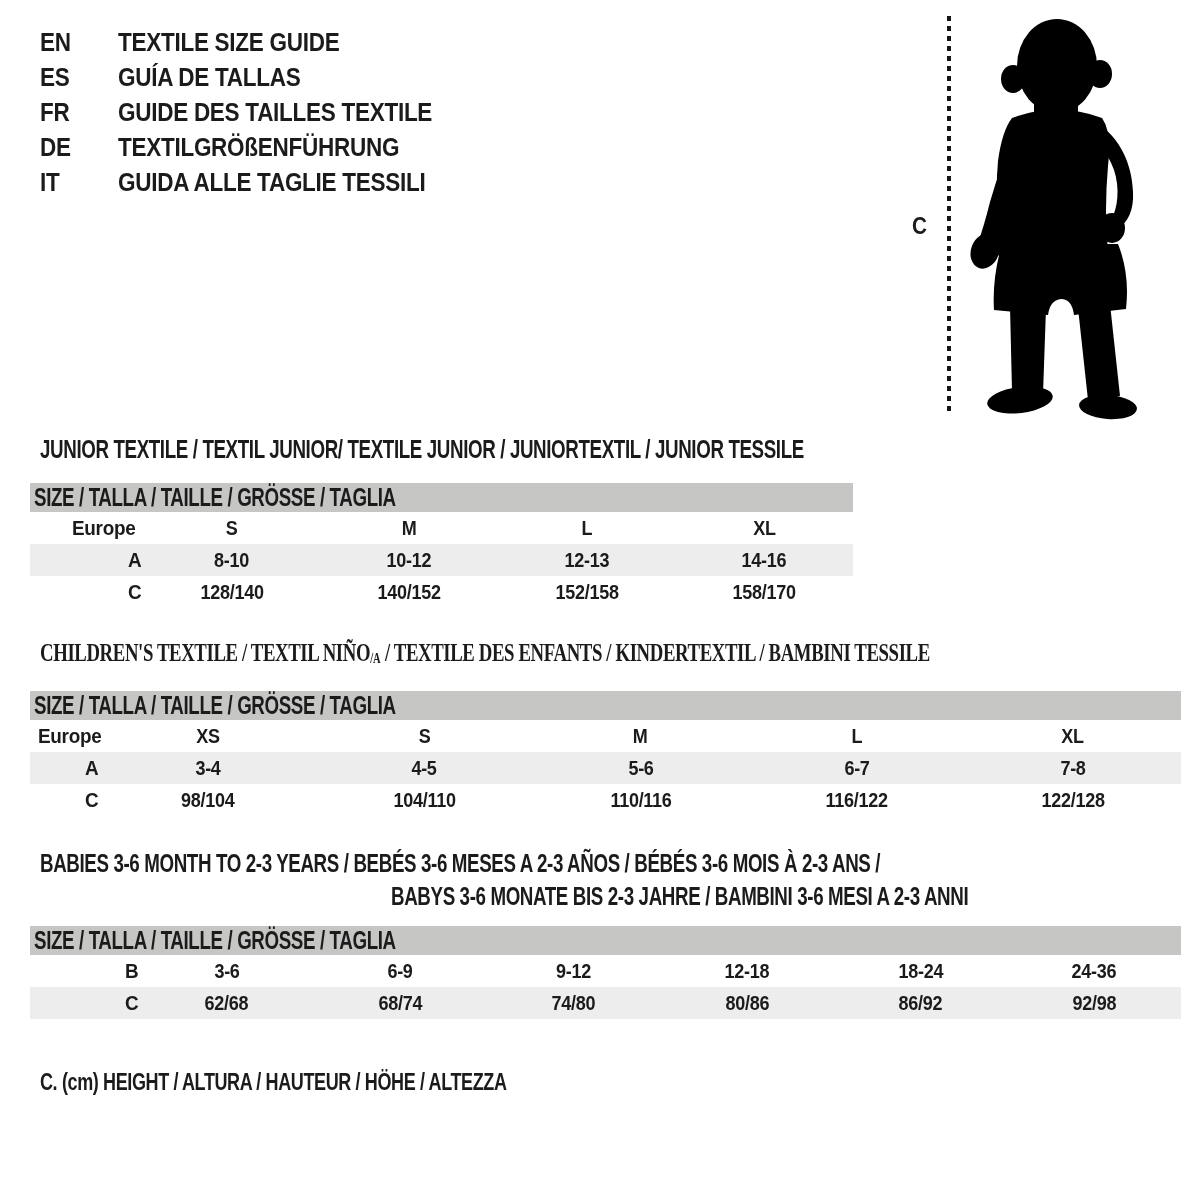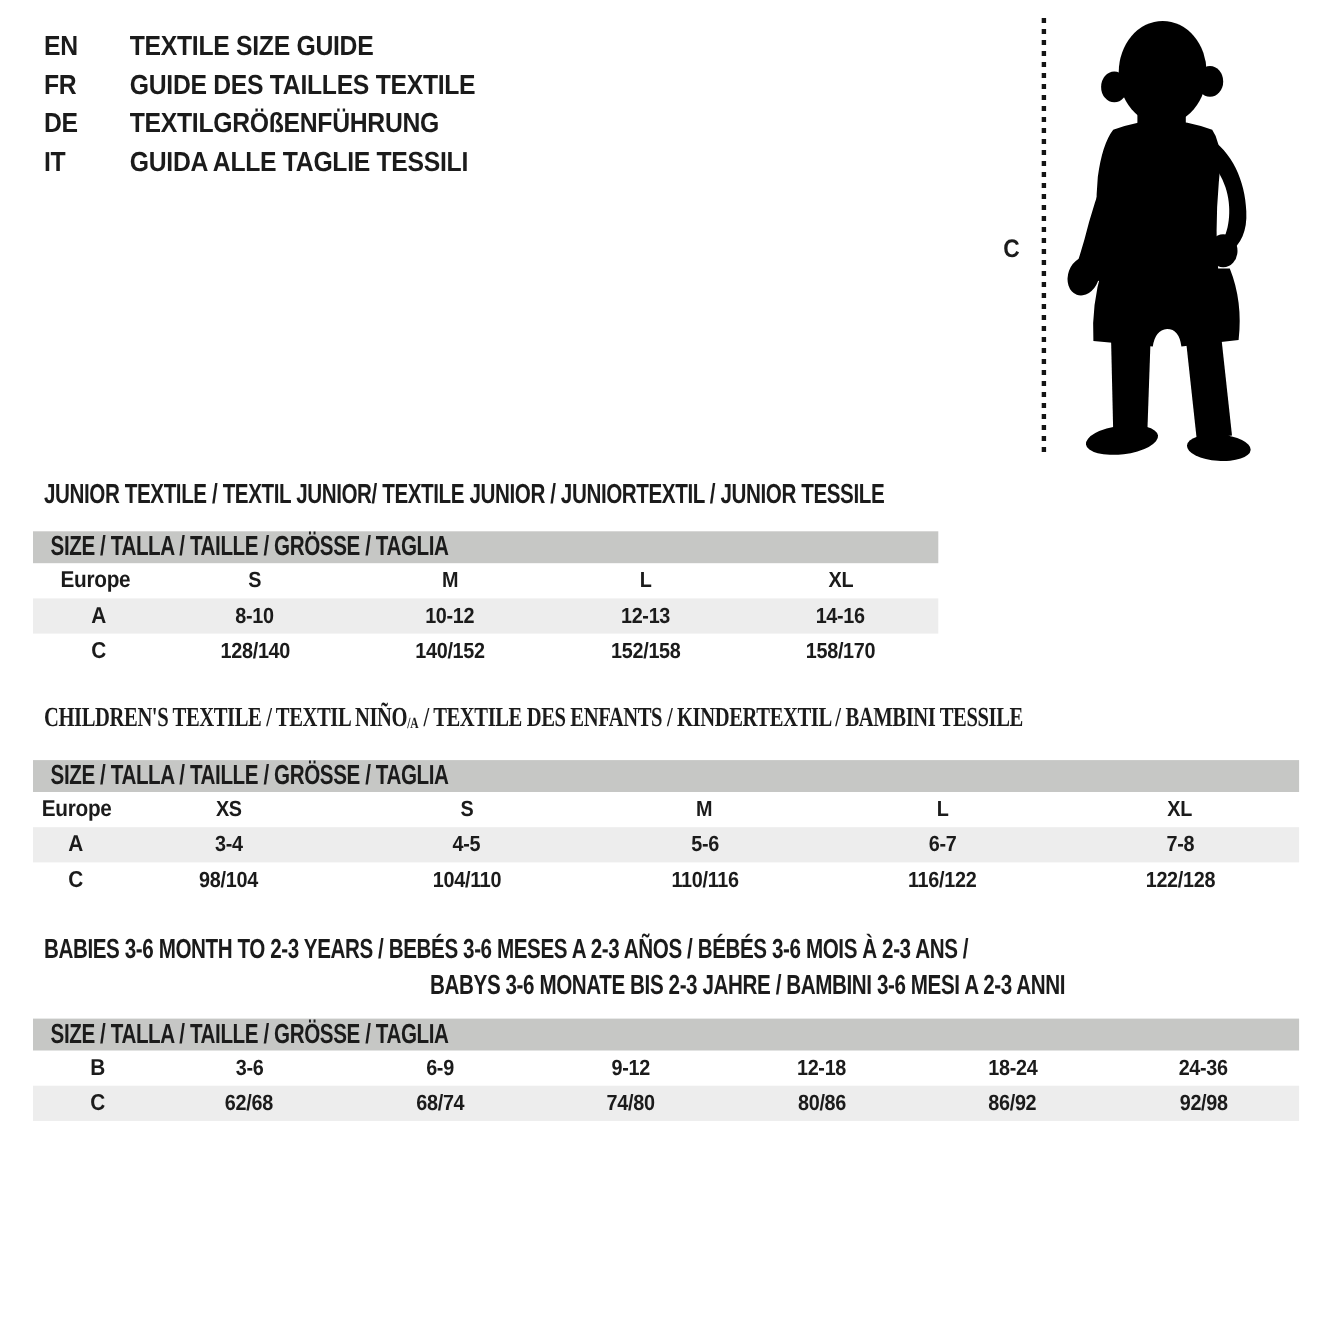--- a/index.html
+++ b/index.html
@@ -27,25 +27,25 @@
   .dash-line{left:947px;top:16px;width:4px;height:400px;
      background:repeating-linear-gradient(to bottom,#141414 0 5px,transparent 5px 10px);}
   .c-label{left:912px;top:213px;font-size:23px;}
 
   
   .sec-heading{font-size:25px;height:25px;text-align:right;}
   .sub{font-size:14px;vertical-align:-2px;letter-spacing:0;}
 
   
   .band{background:#c6c7c5;height:29px;display:flex;align-items:center;
-        padding-left:16px;box-sizing:border-box;}
+        padding-left:4px;box-sizing:border-box;}
   .band-label{font-size:25px;}
   .trow{display:flex;align-items:center;height:32px;}
   .trow.shade{background:#ededed;}
-  .c0{box-sizing:border-box;padding-left:8px;text-align:center;font-size:21px;}
+  .c0{box-sizing:border-box;padding-left:8px;text-align:right;font-size:21px;}
   .c{flex:1;text-align:center;font-size:20px;}
   .tbl-junior{left:30px;top:483px;width:823px;}
   .tbl-junior .c0{width:113px;}
   .tbl-children{left:30px;top:691px;width:1151px;}
   .tbl-children .c0{width:70px;}
   .tbl-babies{left:30px;top:926px;width:1151px;}
   .tbl-babies .c0{width:110px;}
 
   
   .h-junior{left:40px;top:435px;}
@@ -56,20 +56,24 @@
   .legend{left:40px;top:1068px;}
   .legend-line{height:33px;display:block;font-size:24px;}
 </style>
 </head>
 <body>
 
 <div class="abs lang-block">
   <div class="lang-row">
     <span class="lang-code cond90">EN</span>
     <span class="lang-label cond90">TEXTILE SIZE GUIDE</span>
+  </div>
+  <div class="lang-row">
+    <span class="lang-code cond90">ES</span>
+    <span class="lang-label cond90">GUÍA DE TALLAS</span>
   </div>
   <div class="lang-row">
     <span class="lang-code cond90">FR</span>
     <span class="lang-label cond90">GUIDE DES TAILLES TEXTILE</span>
   </div>
   <div class="lang-row">
     <span class="lang-code cond90">DE</span>
     <span class="lang-label cond90">TEXTILGRÖßENFÜHRUNG</span>
   </div>
   <div class="lang-row">
@@ -184,13 +188,14 @@
     <div class="c"><span class="cellC">62/68</span></div>
     <div class="c"><span class="cellC">68/74</span></div>
     <div class="c"><span class="cellC">74/80</span></div>
     <div class="c"><span class="cellC">80/86</span></div>
     <div class="c"><span class="cellC">86/92</span></div>
     <div class="c"><span class="cellC">92/98</span></div>
   </div>
 </div>
 
 <div class="abs legend">
+  <span class="legend-line"><span class="cond">C. (cm) HEIGHT / ALTURA / HAUTEUR / HÖHE / ALTEZZA</span></span>
 </div>
 
 </body></html>

